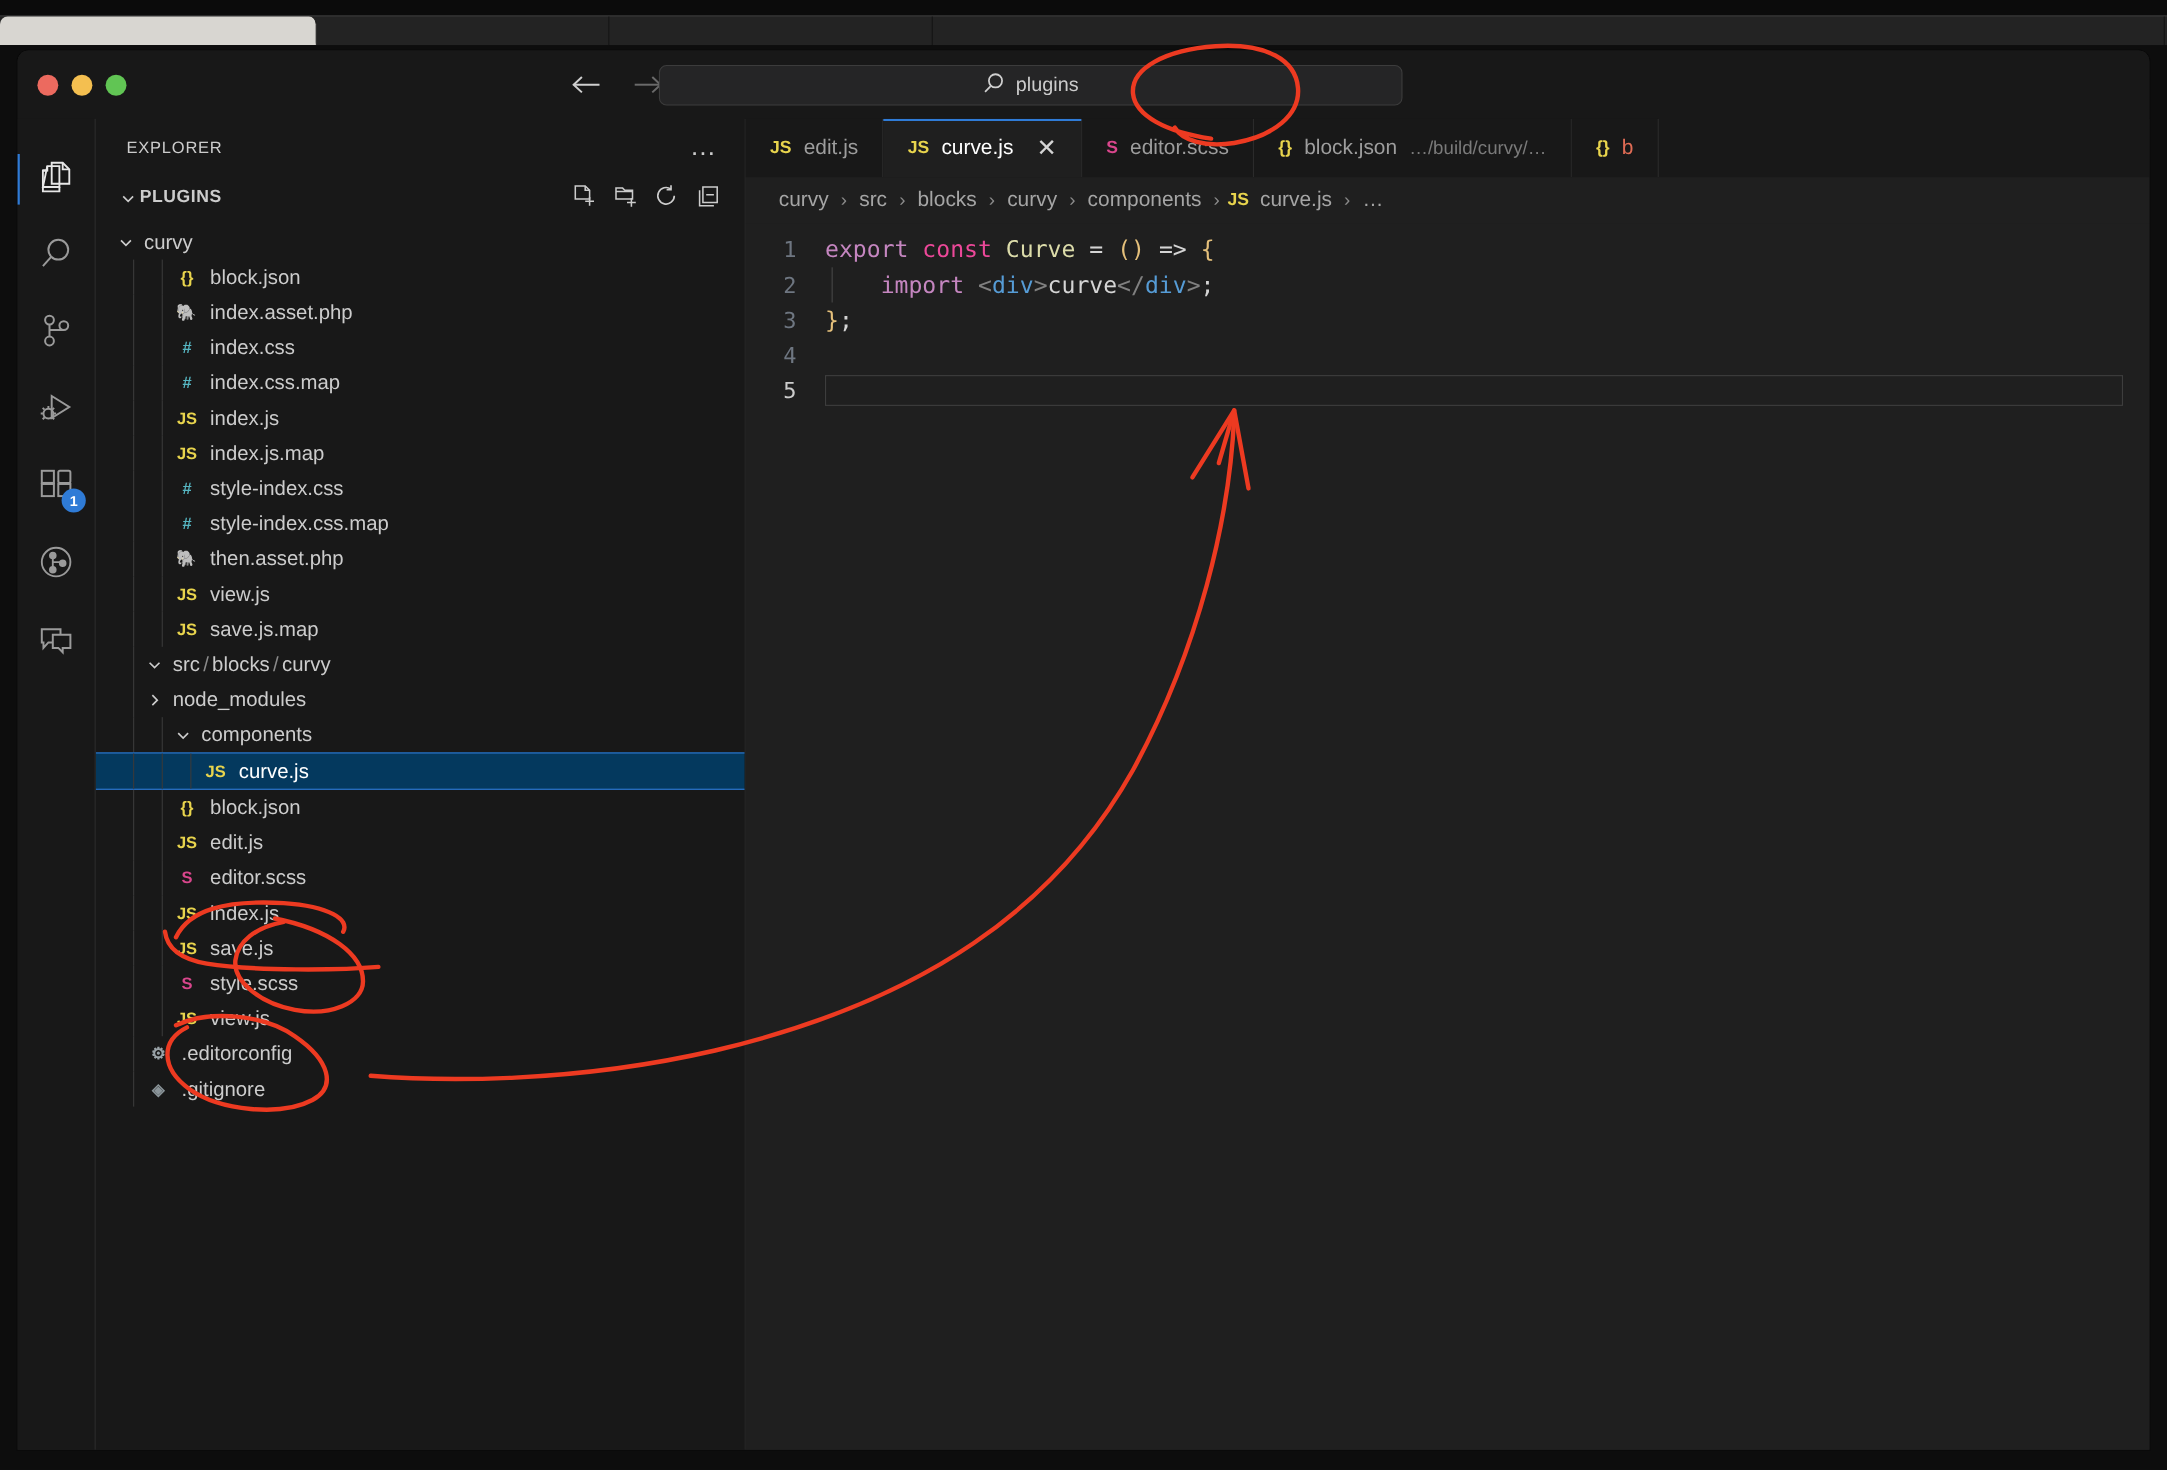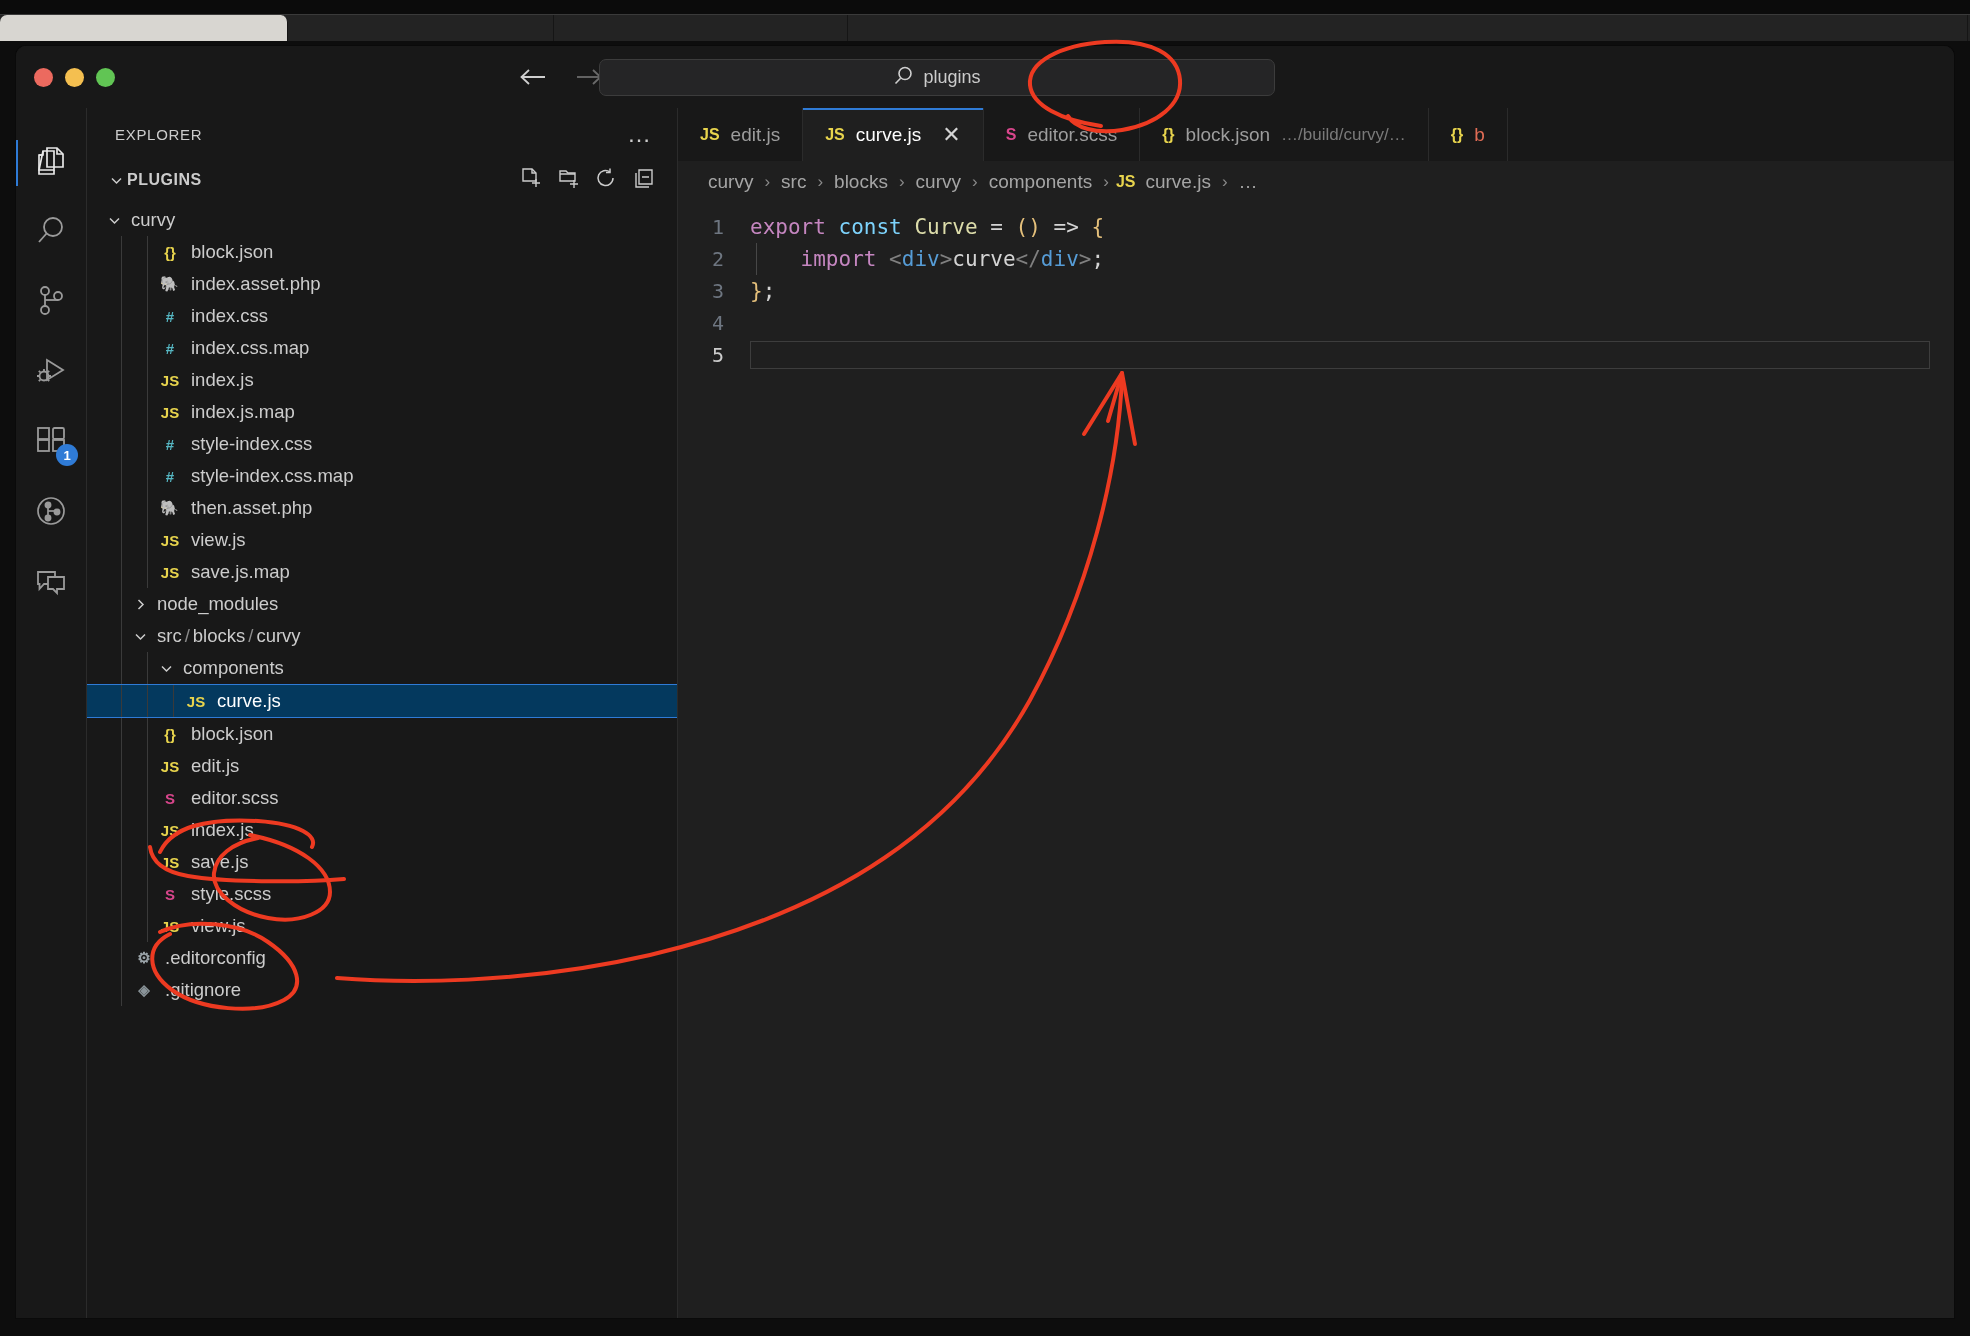--- a/index.html
+++ b/index.html
@@ -329,21 +329,21 @@
     flex: 0 0 72px;
     text-align: right;
     padding-right: 26px;
     color: #6e7681;
     box-sizing: border-box;
     font-size: 20px;
   }
   .code-line.current .lineno { color: #cccccc; }
   .codetext { white-space: pre; color: #d4d4d4; }
   .cl-kw   { color: #c586c0; }
-  .cl-decl { color: #7dd3fc; }
+  .cl-decl { color: #ec4899; }
   .cl-fn   { color: #dcdcaa; }
   .cl-op   { color: #d4d4d4; }
   .cl-par  { color: #e5c07b; }
   .cl-brace{ color: #e5c07b; }
   .cl-tag  { color: #569cd6; }
   .cl-ang  { color: #808080; }
   .cl-txt  { color: #d4d4d4; }
   .indent-guide {
     position: absolute;
     left: 78px;
@@ -649,34 +649,34 @@
             <span class="guide" style="left: 60px;"></span>
             <span style="display: inline-block; width: 68px; flex: 0 0 68px;"></span>
             <span class="ficon ic-js">JS</span>
             <span class="label">save.js.map</span>
           </div>
           <div class="tree-row">
             <span class="guide" style="left: 34px;"></span>
             <span style="display: inline-block; width: 42px; flex: 0 0 42px;"></span>
             <span class="twisty">
               <svg width="15" height="15" viewBox="0 0 15 15" fill="none" stroke="#cccccc" stroke-width="1.5">
+                <path d="M3 5.5 L7.5 10 L12 5.5"></path>
+              </svg>
+            </span>
+            <span class="label"><span>src</span><span class="sep">/</span><span>blocks</span><span class="sep">/</span><span>curvy</span></span>
+          </div>
+          <div class="tree-row">
+            <span class="guide" style="left: 34px;"></span>
+            <span style="display: inline-block; width: 42px; flex: 0 0 42px;"></span>
+            <span class="twisty">
+              <svg width="15" height="15" viewBox="0 0 15 15" fill="none" stroke="#cccccc" stroke-width="1.5">
                 <path d="M5.5 3 L10 7.5 L5.5 12"></path>
               </svg>
             </span>
             <span class="label">node_modules</span>
-          </div>
-          <div class="tree-row">
-            <span class="guide" style="left: 34px;"></span>
-            <span style="display: inline-block; width: 42px; flex: 0 0 42px;"></span>
-            <span class="twisty">
-              <svg width="15" height="15" viewBox="0 0 15 15" fill="none" stroke="#cccccc" stroke-width="1.5">
-                <path d="M3 5.5 L7.5 10 L12 5.5"></path>
-              </svg>
-            </span>
-            <span class="label"><span>src</span><span class="sep">/</span><span>blocks</span><span class="sep">/</span><span>curvy</span></span>
           </div>
           <div class="tree-row">
             <span class="guide" style="left: 34px;"></span>
             <span class="guide" style="left: 60px;"></span>
             <span style="display: inline-block; width: 68px; flex: 0 0 68px;"></span>
             <span class="twisty">
               <svg width="15" height="15" viewBox="0 0 15 15" fill="none" stroke="#cccccc" stroke-width="1.5">
                 <path d="M3 5.5 L7.5 10 L12 5.5"></path>
               </svg>
             </span>

